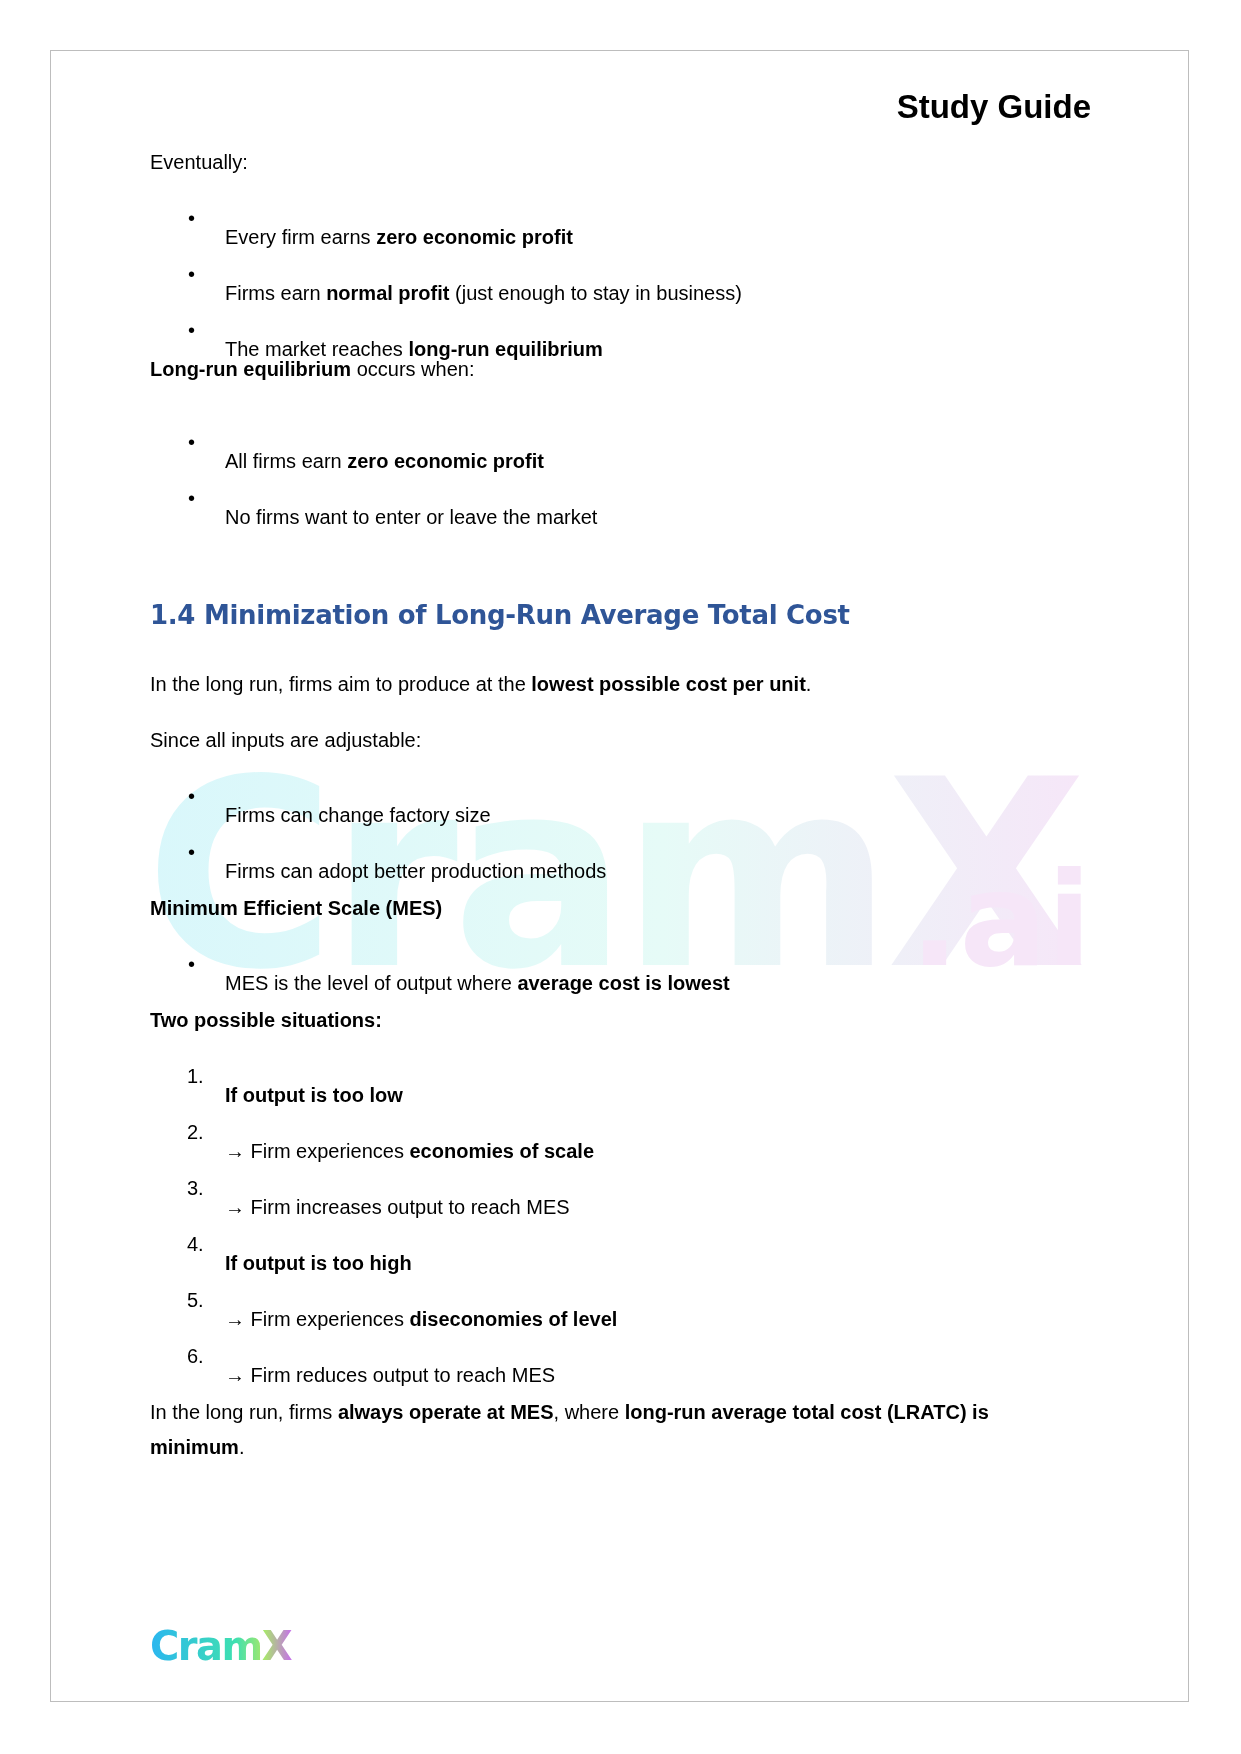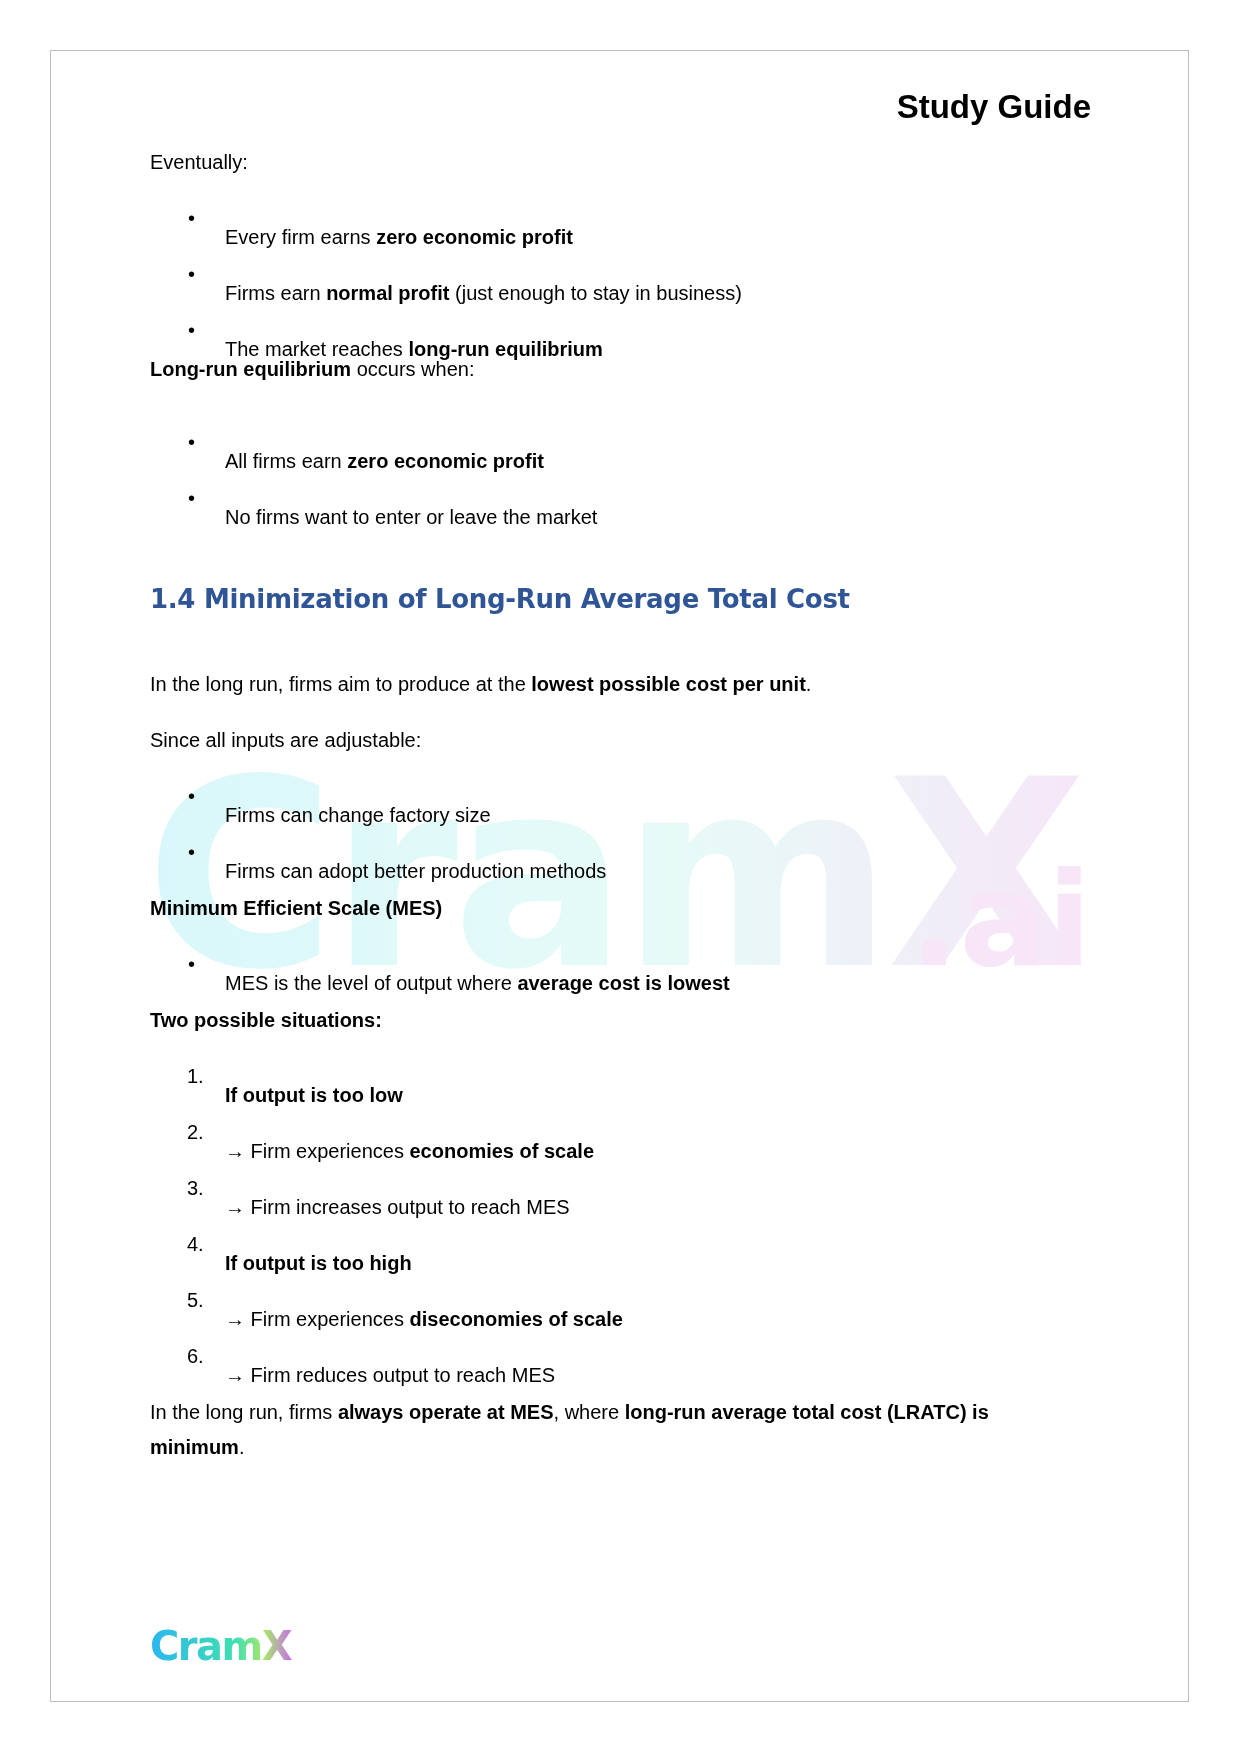--- a/index.html
+++ b/index.html
@@ -60,21 +60,21 @@
   </div>
   <div class="line" style="top:430px;width:900px">
     <span class="bullet">•</span>
     <span class="txt"><span>All firms earn </span><b>zero economic profit</b></span>
   </div>
   <div class="line" style="top:486px;width:900px">
     <span class="bullet">•</span>
     <span class="txt">No firms want to enter or leave the market</span>
   </div>
 
-  <div class="h2" style="top:584px">1.4 Minimization of Long-Run Average Total Cost</div>
+  <div class="h2" style="top:600px">1.4 Minimization of Long-Run Average Total Cost</div>
 
   <div class="line" style="top:672px">
     <span>In the long run, firms aim to produce at the </span><b>lowest possible cost per unit</b><span>.</span>
   </div>
   <div class="line" style="top:728px">Since all inputs are adjustable:</div>
 
   <div class="line" style="top:784px;width:900px">
     <span class="bullet">•</span>
     <span class="txt">Firms can change factory size</span>
   </div>
@@ -102,21 +102,21 @@
   <div class="line" style="top:1176px;width:900px">
     <span class="num">3.</span>
     <span class="txt">→ Firm increases output to reach MES</span>
   </div>
   <div class="line" style="top:1232px;width:900px">
     <span class="num">4.</span>
     <span class="txt"><b>If output is too high</b></span>
   </div>
   <div class="line" style="top:1288px;width:900px">
     <span class="num">5.</span>
-    <span class="txt"><span>→ Firm experiences </span><b>diseconomies of scale</b></span>
+    <span class="txt"><span>→ Firm experiences </span><b>diseconomies of level</b></span>
   </div>
   <div class="line" style="top:1344px;width:900px">
     <span class="num">6.</span>
     <span class="txt">→ Firm reduces output to reach MES</span>
   </div>
 
   <div class="line" style="top:1400px">
     <span>In the long run, firms </span><b>always operate at MES</b><span>, where </span><b>long-run average total cost (LRATC) is</b>
   </div>
   <div class="line" style="top:1435px">

